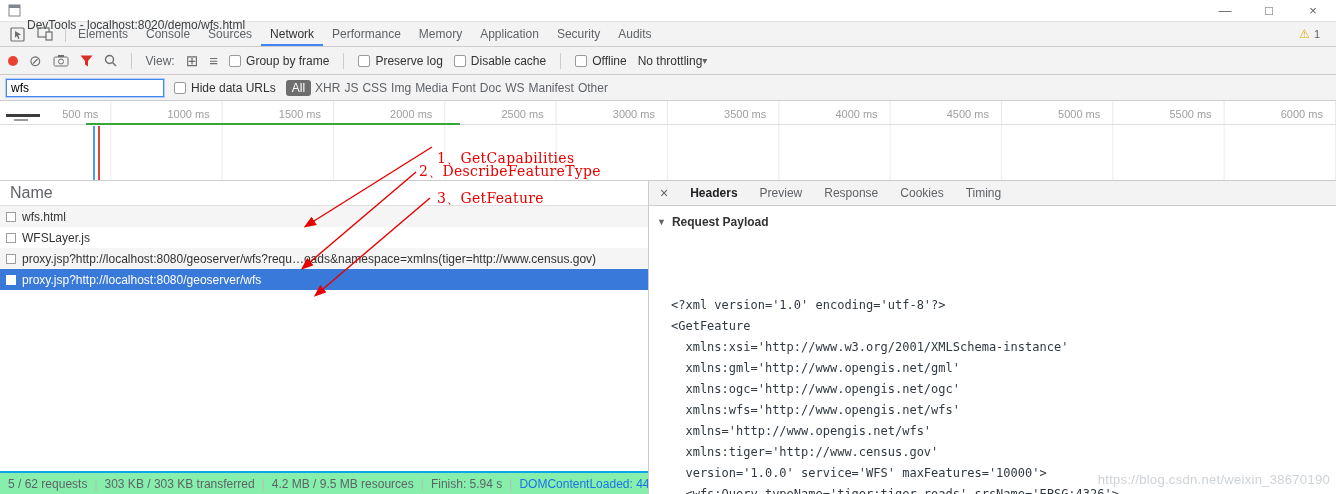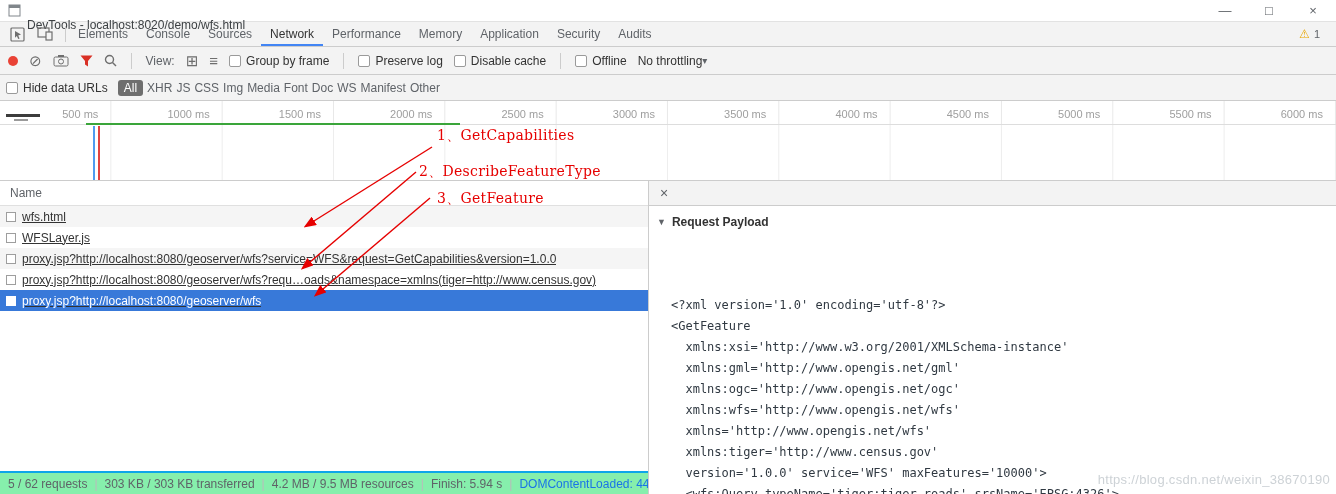--- a/index.html
+++ b/index.html
@@ -52,22 +52,22 @@
   .dcl-line  { position: absolute; left: 93px; top: 126px; width: 2px; height: 54px; background: #4f9bf0; z-index: 3; }
   .load-line { position: absolute; left: 98px; top: 126px; width: 2px; height: 54px; background: #e04343; z-index: 3; }
   .scribble1 { position: absolute; left: 6px;  top: 114px; width: 34px; height: 3px; background: #3c3c3c; z-index: 3; }
   .scribble2 { position: absolute; left: 14px; top: 119px; width: 14px; height: 2px; background: #9a9a9a; z-index: 3; }
 
   
   .main { display: flex; height: 313px; position: relative; }
   .left { width: 648px; display: flex; flex-direction: column; background: #fff; }
   .right { flex: 1; min-width: 0; border-left: 1px solid #ccc; display: flex; flex-direction: column; background: #fff; }
 
-  .name-header { height: 25px; line-height: 24px; padding-left: 10px; font-size: 12px; color: #5f6368; border-bottom: 1px solid #e0e0e0; background: #fff; }
-  .rows { flex: 1; overflow: hidden; font-size: 12px; color: #333; text-decoration: underline; }
+  .name-header { height: 25px; line-height: 24px; padding-left: 10px; font-size: 16px; color: #5f6368; border-bottom: 1px solid #e0e0e0; background: #fff; }
+  .rows { flex: 1; overflow: hidden; font-size: 12px; color: #333; }
   .row { height: 21px; display: flex; align-items: center; gap: 6px; padding-left: 6px; white-space: nowrap; overflow: hidden; cursor: default; }
   .row:nth-child(odd) { background: #f5f5f5; }
   .row.selected { background: #3879d9 !important; color: #fff; }
   .file-icon { width: 10px; height: 10px; border: 1px solid #9e9e9e; background: #fff; flex: none; }
   .row.selected .file-icon { border-color: #fff; background: #fff; }
   .row-name { overflow: hidden; text-overflow: ellipsis; }
 
   .statusbar { height: 23px; border-top: 2px solid #0ea5e9; background: #86efac; display: flex; align-items: center; padding: 0 8px; font-size: 12px; color: #5f6368; white-space: nowrap; overflow: hidden; }
   .seg + .seg::before { content: "|"; margin: 0 7px; color: #bbb; }
   .seg.link { color: #1a73e8; }
@@ -78,21 +78,21 @@
   .dtabs { display: flex; align-items: center; }
   .detail-tab { padding: 0 11px; cursor: default; }
   .detail-tab.active { color: #202124; font-weight: bold; }
   .payload { flex: 1; overflow: hidden; }
   .payload-title { display: flex; align-items: center; gap: 6px; padding: 9px 0 3px 8px; font-size: 12px; font-weight: bold; color: #333; }
   .disclosure { font-size: 9px; color: #5f6368; font-weight: normal; }
   .payload-lines { font-family: "DejaVu Sans Mono", monospace; font-size: 12px; line-height: 21px; color: #303942; padding-left: 22px; white-space: pre; }
 
   
   .ann { position: absolute; color: #e60000; font-family: "DejaVu Serif", serif; font-size: 14px; z-index: 6; white-space: nowrap; letter-spacing: 0.3px; }
-  .ann1 { left: 437px; top: 127px; }
+  .ann1 { left: 437px; top: 150px; }
   .ann2 { left: 419px; top: 163px; }
   .ann3 { left: 437px; top: 190px; text-align: center; }
   .arrows { position: absolute; left: 0; top: 0; width: 1336px; height: 494px; z-index: 5; pointer-events: none; }
 
   .watermark { position: absolute; right: 6px; bottom: 7px; font-size: 13px; color: #cdd2d6; z-index: 7; letter-spacing: 0.3px; }
 </style>
 </head>
 <body>
 
 <div class="page">
@@ -189,20 +189,21 @@
       <span class="checkbox"></span>
       <span>Offline</span>
     </span>
     <span class="throttle">
       <span>No throttling</span>
       <span class="chev">▾</span>
     </span>
   </div>
 
   <div class="filterbar">
+    <input class="filter-input" value="wfs" style="">
     <span class="check-group">
       <span class="checkbox"></span>
       <span>Hide data URLs</span>
     </span>
     <div class="chips">
 
     <span class="chip active">All</span>
         <span class="chip">XHR</span>
         <span class="chip">JS</span>
         <span class="chip">CSS</span>
@@ -247,24 +248,20 @@
           <div class="row">
             <span class="file-icon"></span>
             <span class="row-name">wfs.html</span>
           </div>
 
           <div class="row">
             <span class="file-icon"></span>
             <span class="row-name">WFSLayer.js</span>
           </div>
 
-          <div class="row">
-            <span class="file-icon"></span>
-            <span class="row-name">proxy.jsp?http://localhost:8080/geoserver/wfs?service=WFS&amp;request=GetCapabilities&amp;version=1.0.0</span>
-          </div>
 
           <div class="row">
             <span class="file-icon"></span>
             <span class="row-name">proxy.jsp?http://localhost:8080/geoserver/wfs?requ…oads&amp;namespace=xmlns(tiger=http://www.census.gov)</span>
           </div>
 
           <div class="row selected">
             <span class="file-icon"></span>
             <span class="row-name">proxy.jsp?http://localhost:8080/geoserver/wfs</span>
           </div>
@@ -275,20 +272,28 @@
           <span class="seg">303 KB / 303 KB transferred</span>
           <span class="seg">4.2 MB / 9.5 MB resources</span>
           <span class="seg">Finish: 5.94 s</span>
           <span class="seg link">DOMContentLoaded: 442 …</span>
         </div>
     </div>
 
     <div class="right">
       <div class="detail-tabs">
         <span class="detail-close">×</span>
+        <div class="dtabs">
+
+        <span class="detail-tab active">Headers</span>
+            <span class="detail-tab">Preview</span>
+            <span class="detail-tab">Response</span>
+            <span class="detail-tab">Cookies</span>
+            <span class="detail-tab">Timing</span>
+          </div>
       </div>
       <div class="payload">
         <div class="payload-title">
           <span class="disclosure">▼</span>
           <span>Request Payload</span>
         </div>
         <div class="payload-lines">
           
         <div class="pline">&lt;?xml version='1.0' encoding='utf-8'?&gt;</div><div class="pline">&lt;GetFeature</div><div class="pline">  xmlns:xsi='http://www.w3.org/2001/XMLSchema-instance'</div><div class="pline">  xmlns:gml='http://www.opengis.net/gml'</div><div class="pline">  xmlns:ogc='http://www.opengis.net/ogc'</div><div class="pline">  xmlns:wfs='http://www.opengis.net/wfs'</div><div class="pline">  xmlns='http://www.opengis.net/wfs'</div><div class="pline">  xmlns:tiger='http://www.census.gov'</div><div class="pline">  version='1.0.0' service='WFS' maxFeatures='10000'&gt;</div><div class="pline">  &lt;wfs:Query typeName='tiger:tiger_roads' srsName='EPSG:4326'&gt;</div></div>
       </div>

